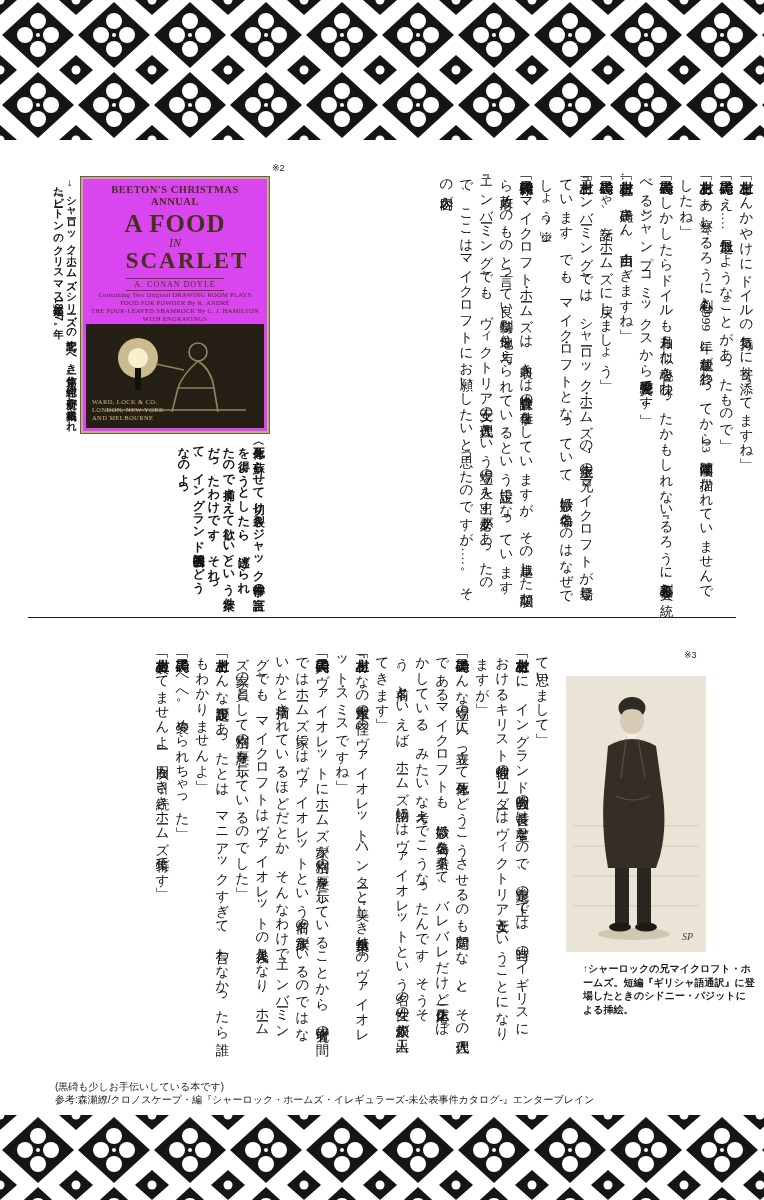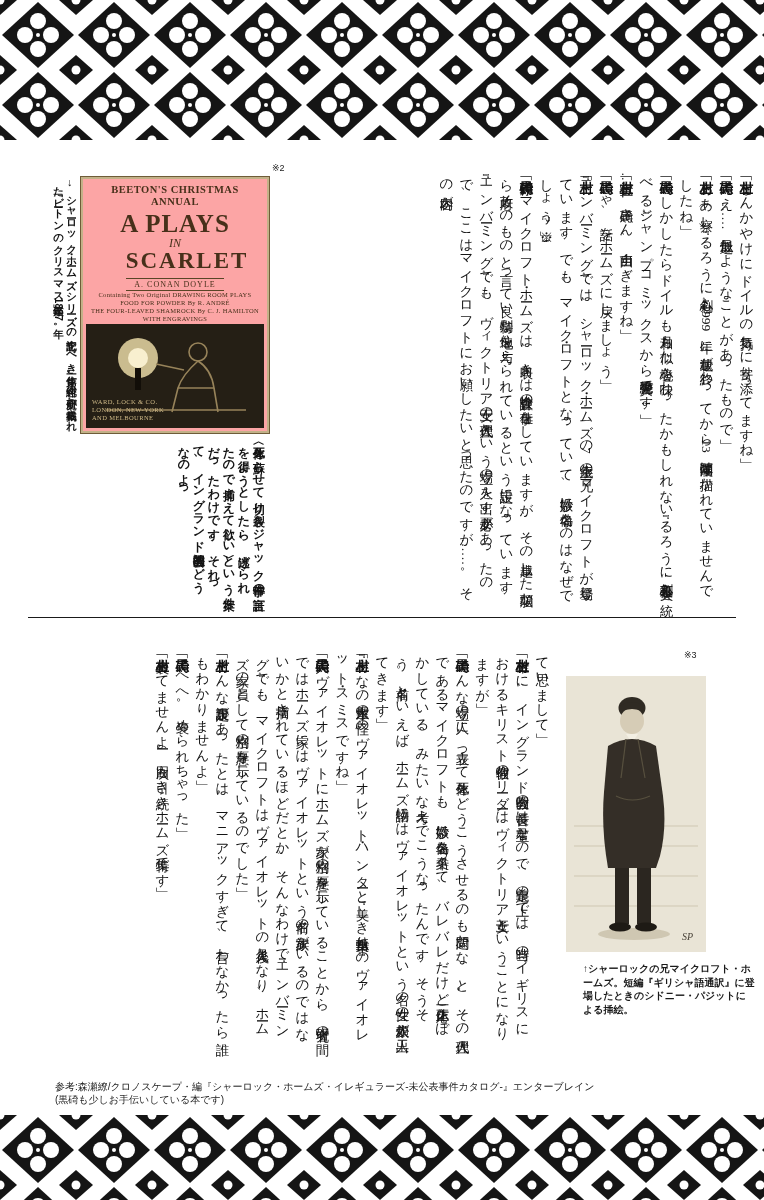--- a/index.html
+++ b/index.html
@@ -37,21 +37,21 @@
 
   .note-marker {
     position:absolute; font-size:9px; font-family:"Liberation Sans","DejaVu Sans",sans-serif; color:#222;
   }
   .note-2 { left:272px; top:163px; }
   .note-3 { left:684px; top:650px; }
 
   
   .cover {
     position:absolute; left:80px; top:176px; width:190px; height:258px;
-    background:#fca5a5; border:1px solid #6f5c38;
+    background:#d946ef; border:1px solid #6f5c38;
     box-shadow:inset 0 0 0 2px #c2b188;
     text-align:center; color:#47301a; padding-top:7px; overflow:hidden;
   }
   .cover-masthead { font-size:10.5px; font-weight:bold; letter-spacing:.5px; line-height:12px; padding:0 6px; }
   .cover-title-a { font-size:25px; font-weight:bold; letter-spacing:1px; line-height:26px; margin-top:3px; }
   .cover-title-in { font-size:12px; font-style:italic; line-height:12px; }
   .cover-title-b { font-size:23px; font-weight:bold; letter-spacing:2px; line-height:24px;margin-left:24px; }
   .cover-author {
     display:inline-block; font-size:8px; letter-spacing:1px; margin-top:3px;
     border-top:1px solid #5a4526; border-bottom:1px solid #5a4526; padding:1px 8px;
@@ -124,21 +124,21 @@
       <p class="dlg"><b class="spk">村上</b><span>「ああ(察し)『るろうに剣心』も1999年に連載が終わってから13年間漫画は描かれていませんでしたね」</span></p>
       <p class="dlg"><b class="spk">黒碕</b><span>「もしかしたらドイルも和月も似た心境を味わったかもしれない『るろうに剣心裏幕-炎を統べる』ジャンプコミックスから絶賛発売中です!」</span></p>
       <p class="dlg"><b class="spk">村上</b><span>「宣伝……黒碕さん、自由すぎますね」</span></p>
       <p class="dlg"><b class="spk">黒碕</b><span>「じゃ、話をホームズに戻しましょう」</span></p>
       <p class="dlg"><b class="spk">村上</b><span>「『エンバーミング』では、シャーロック・ホームズの7歳年上の兄マイクロフトが登場しています。でも、マイク・ロフトとなっていて、微妙に偽名なのはなぜでしょう?」※3</span></p>
       <p class="dlg"><b class="spk">黒碕</b><span>「原作のマイクロフト・ホームズは、表向きは会計検査の仕事をしていますが、その卓越した頭脳から政府そのものと言って良い特別な地位を与えられているという設定になっています。『エンバーミング』でも、ヴィクトリア女王の代理人という立場の人を出す必要があったので、ここはマイクロフトにお願いしたいと思ったのですが……。その内容が</span></p>
     </div>
 
   <div class="cover">
     <div class="cover-masthead">BEETON'S CHRISTMAS ANNUAL</div>
-    <div class="cover-title-a">A PLAYS</div>
+    <div class="cover-title-a">A FOOD</div>
     <div class="cover-title-in">IN</div>
     <div class="cover-title-b">SCARLET</div>
     <div><span class="cover-author">A. CONAN DOYLE</span></div>
     <div class="cover-small">Containing Two Original DRAWING ROOM PLAYS</div>
     <div class="cover-small">FOOD FOR POWDER  By R. ANDRÉ</div>
     <div class="cover-small">THE FOUR-LEAVED SHAMROCK  By C. J. HAMILTON</div>
     <div class="cover-small">WITH ENGRAVINGS</div>
     <div class="cover-art">
       <svg width="178" height="104" viewBox="0 0 178 104">
         <rect width="178" height="104" fill="#251f15"></rect>
@@ -204,22 +204,22 @@
       <p class="dlg"><b class="spk">村上</b><span>「確かに、イングランド国教会の首長は君主なので、定義の上では、当時のイギリスにおけるキリスト教信仰のリーダーはヴィクトリア女王ということになりますが」</span></p>
       <p class="dlg"><b class="spk">黒碕</b><span>「そんな立場の人に、表立って死体をどうこうさせるのも問題かな、と。その代理人であるマイクロフトも、微妙に偽名を名乗って、バレバレだけど一応正体をぼかしている、みたいな考えでこうなったんです。そうそう。名前といえば、ホームズ物語にはヴァイオレットという名の女性の依頼人が二人出てきます」</span></p>
       <p class="dlg"><b class="spk">村上</b><span>「『ぶなの木屋敷の怪』のヴァイオレット・ハンターと『美しき自転車乗り』のヴァイオレット・スミスですね」</span></p>
       <p class="dlg"><b class="spk">黒碕</b><span>「二人のヴァイオレットにホームズ家が格別の厚意を示していることから、研究者の間ではホームズ家にはヴァイオレットという名前の家族がいるのではないかと指摘されているほどだとか。そんなわけで『エンバーミング』でも、マイクロフトはヴァイオレットの後見人となり、ホームズ家の一員として格別の厚意を示しているのでした」</span></p>
       <p class="dlg"><b class="spk">村上</b><span>「そんな裏設定があったとは。マニアックすぎて、言わなかったら誰もわかりませんよ」</span></p>
       <p class="dlg"><b class="spk">黒碕</b><span>「てへへ。褒められちゃった」</span></p>
       <p class="dlg"><b class="spk">村上</b><span>「褒めてませんよー。次回も引き続きホームズ特集です」</span></p>
     </div>
 
   <div class="footer-ref">
+    <div>(黒碕も少しお手伝いしている本です)</div>
     <div>参考:森瀬繚/クロノスケープ・編『シャーロック・ホームズ・イレギュラーズ-未公表事件カタログ-』エンターブレイン</div>
-    <div>(黒碕も少しお手伝いしている本です)</div>
   </div>
 
   <svg class="band band-bottom" width="764" height="85">
     <defs>
       <pattern id="orn-b" width="76" height="70" patternUnits="userSpaceOnUse">
         <rect width="76" height="70" fill="#ffffff"></rect>
         <g fill="#151515">
           <polygon points="38,2 74,35 38,68 2,35"></polygon>
           <polygon points="0,-15 17,0 0,15 -17,0"></polygon>
           <polygon points="76,-15 93,0 76,15 59,0"></polygon>

